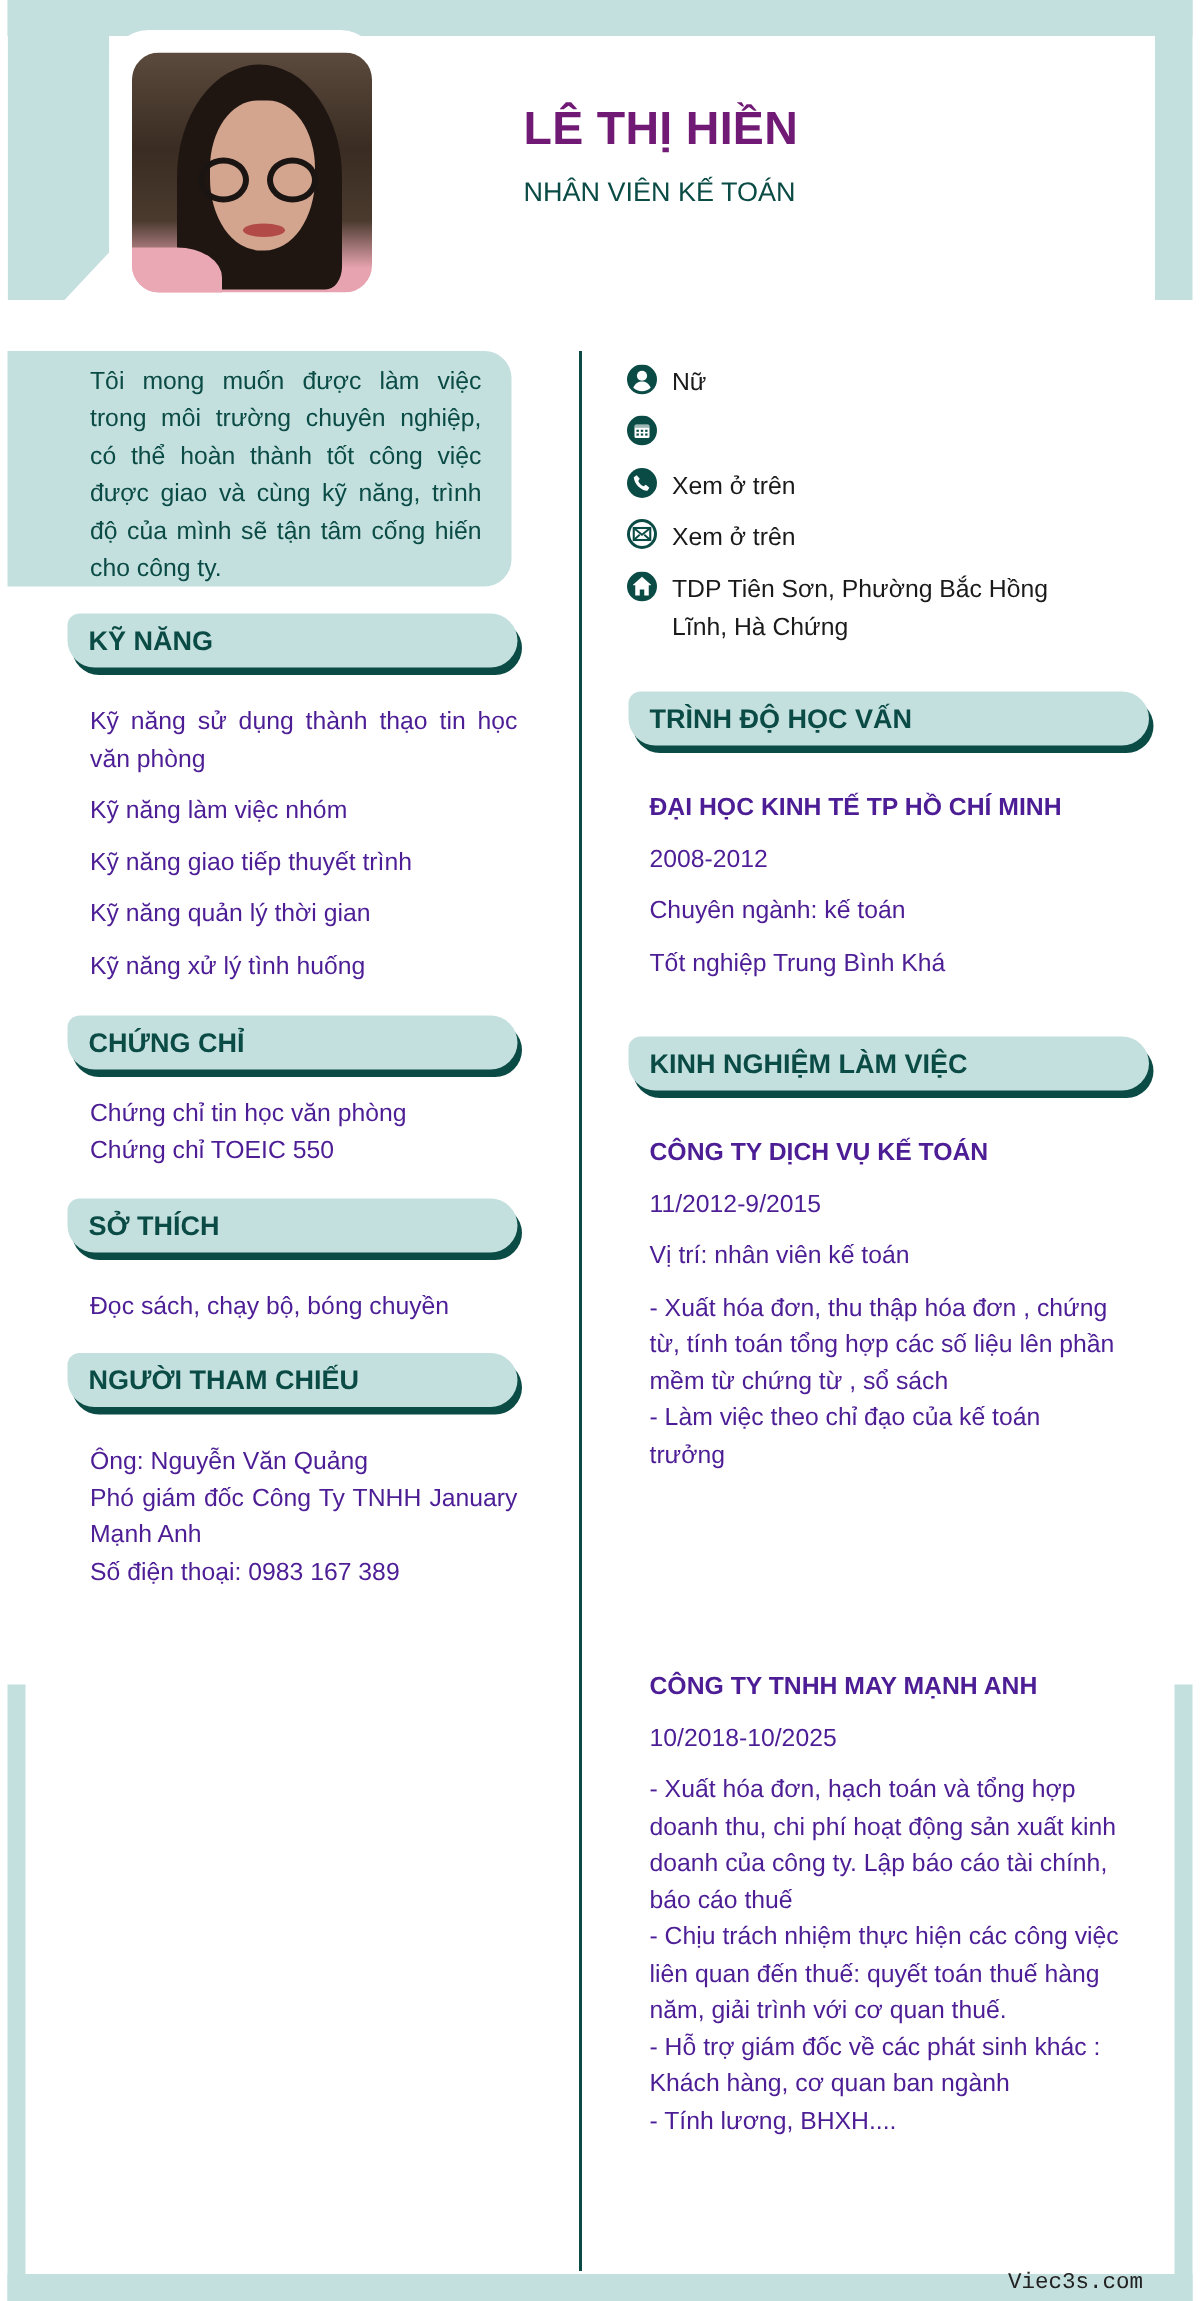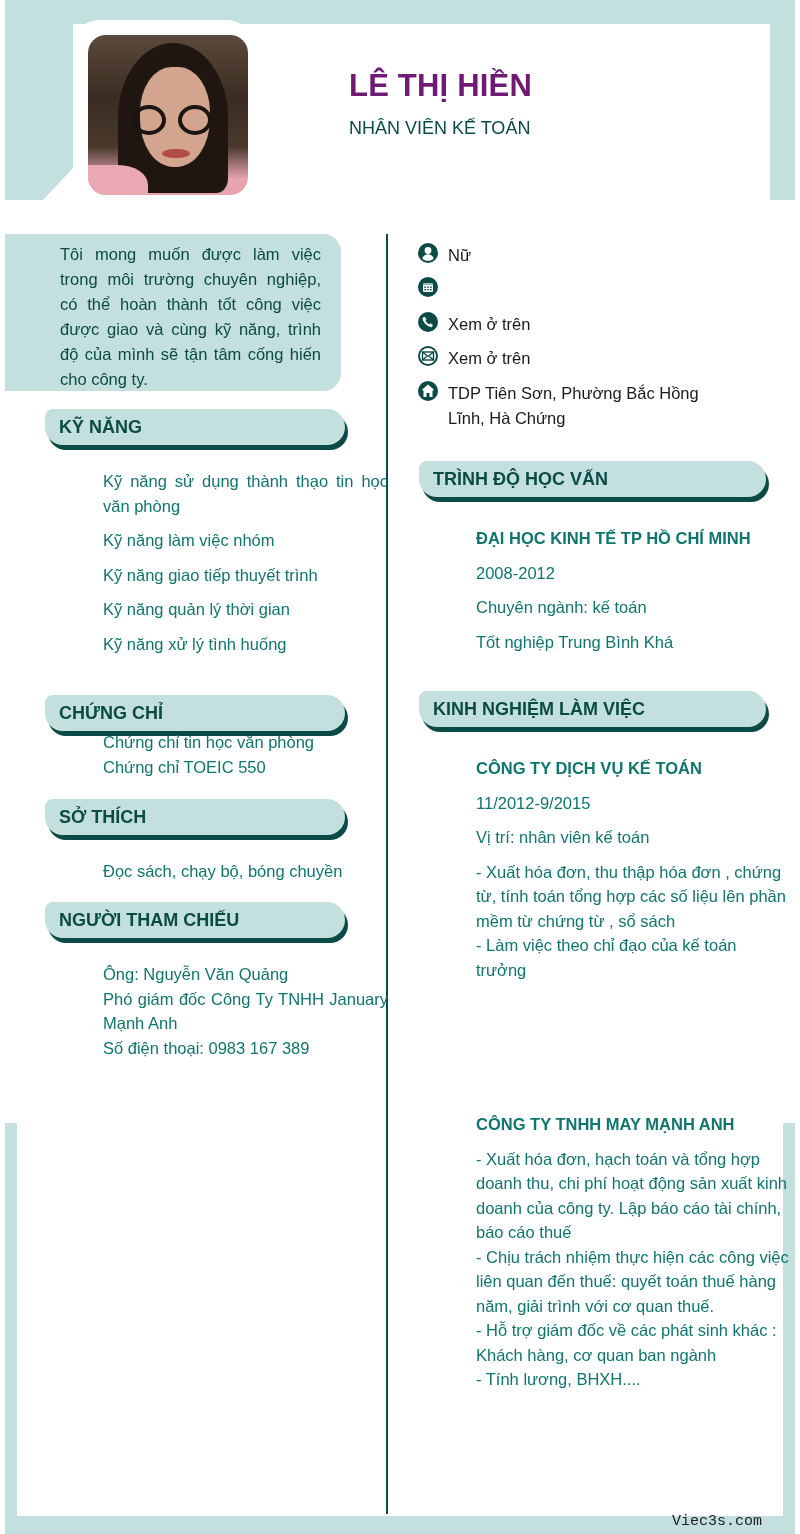--- a/index.html
+++ b/index.html
@@ -38,21 +38,21 @@
   .objective { position:absolute; left:5px; top:234px; width:336px; height:157px; background:#c3dfde; border-radius:0 18px 18px 0; padding:8px 20px 0 55px; }
   .objective p { font-size:16.5px; line-height:25px; color:#0b4b45; text-align:justify; }
 
   
   .sec { position:absolute; height:36px; border-radius:8px 18px 18px 18px; background:#c3dfde;
          box-shadow: 3px 5px 0 #0b4b45; padding-left:14px; display:flex; align-items:center;
          font-size:18px; font-weight:700; color:#0b4b45; }
   .sec.left { left:45px; width:300px; }
   .sec.right { left:419px; width:347px; }
 
-  .block { position:absolute; font-size:16.5px; color:#0f766e;margin-left:43px; }
+  .block { position:absolute; font-size:16.5px; color:#4c1d95; }
   .left-block { left:60px; width:285px; }
   .right-block { left:433px; width:320px; }
   .item { line-height:24.5px; }
   .just { text-align: justify; }
 
   .info-row { position:absolute; left:418px; display:flex; align-items:flex-start; font-size:16.5px; }
   .info-row .ic { width:20px; height:20px; margin-right:10px; display:flex; align-items:center; justify-content:center; }
   .info-row .txt { line-height:25px; width:260px; }
 
   .bold { font-weight:700; }
@@ -146,21 +146,21 @@
 
 <div class="sec left" style="top:409px">KỸ NĂNG</div>
 <div class="block left-block" style="top:469px">
   <div class="item just" style="margin-bottom:10px">Kỹ năng sử dụng thành thạo tin học văn phòng</div>
   <div class="item" style="margin-bottom:10px">Kỹ năng làm việc nhóm</div>
   <div class="item" style="margin-bottom:10px">Kỹ năng giao tiếp thuyết trình</div>
   <div class="item" style="margin-bottom:10px">Kỹ năng quản lý thời gian</div>
   <div class="item">Kỹ năng xử lý tình huống</div>
 </div>
 
-<div class="sec left" style="top:695px">CHỨNG CHỈ</div>
+<div class="sec left" style="top:677px">CHỨNG CHỈ</div>
 <div class="block left-block" style="top:730px">
   <div class="item">Chứng chỉ tin học văn phòng</div>
   <div class="item">Chứng chỉ TOEIC 550</div>
 </div>
 
 <div class="sec left" style="top:799px">SỞ THÍCH</div>
 <div class="block left-block" style="top:859px">
   <div class="item">Đọc sách, chạy bộ, bóng chuyền</div>
 </div>
 
@@ -183,17 +183,18 @@
 <div class="block right-block" style="top:756px; width:315px">
   <div class="item bold" style="margin-bottom:10px">CÔNG TY DỊCH VỤ KẾ TOÁN</div>
   <div class="item" style="margin-bottom:10px">11/2012-9/2015</div>
   <div class="item" style="margin-bottom:10px">Vị trí: nhân viên kế toán</div>
   <div class="item">- Xuất hóa đơn, thu thập hóa đơn , chứng từ, tính toán tổng  hợp các số liệu lên phần mềm từ chứng từ , sổ sách</div>
   <div class="item">- Làm việc theo chỉ đạo của kế toán trưởng</div>
 </div>
 
 <div class="block right-block" style="top:1112px; width:318px">
   <div class="item bold" style="margin-bottom:10px">CÔNG TY TNHH MAY MẠNH ANH</div>
+  <div class="item" style="margin-bottom:10px">10/2018-10/2025</div>
   <div class="item">- Xuất hóa đơn, hạch toán và tổng hợp doanh thu, chi phí hoạt động sản xuất kinh doanh của công ty. Lập báo cáo tài chính, báo cáo thuế</div>
   <div class="item">- Chịu trách nhiệm thực hiện các công việc liên quan đến thuế: quyết toán thuế hàng năm, giải trình với cơ quan thuế.</div>
   <div class="item">- Hỗ trợ giám đốc về các phát sinh khác : Khách hàng, cơ quan ban ngành</div>
   <div class="item">- Tính lương, BHXH....</div>
 </div>
 
 </body></html>

